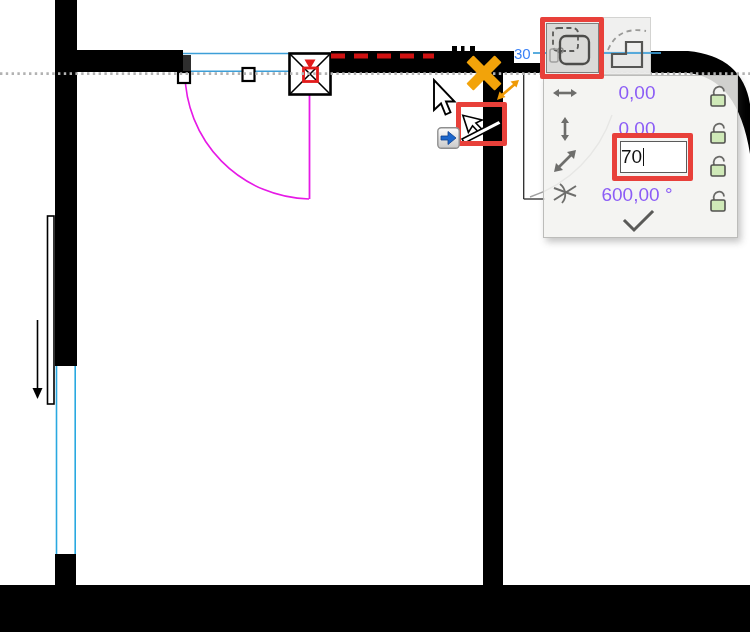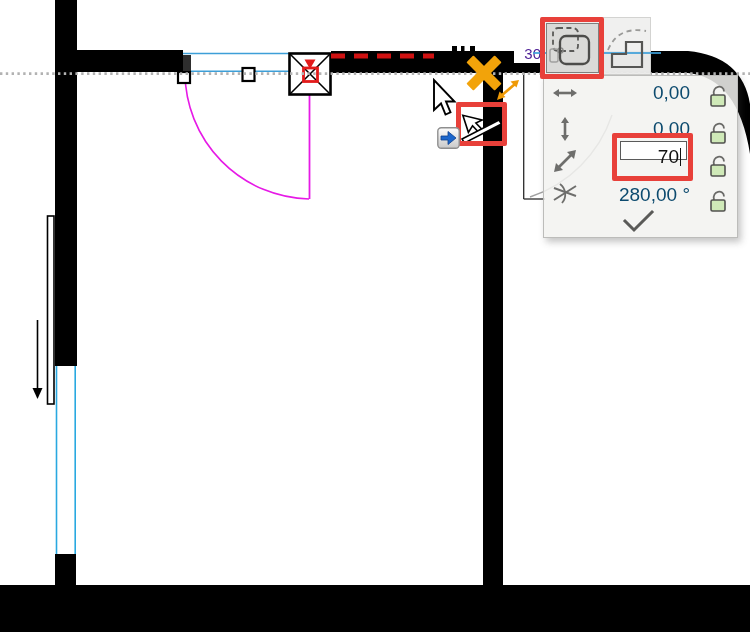--- a/index.html
+++ b/index.html
@@ -6,40 +6,40 @@
   #canvas{position:relative;width:750px;height:635px;background:#ffffff;overflow:hidden;
           font-family:"Liberation Sans",sans-serif;}
   svg{display:block;}
   .abs{position:absolute;}
 
   
   #draw{position:absolute;left:0;top:0;z-index:10;}
 
   
   #dim-label{position:absolute;left:514px;top:44px;width:27px;height:19px;background:#fff;
-             color:#4c1d95;font-size:15px;line-height:19px;text-align:right;z-index:12;}
+             color:#3b82f6;font-size:15px;line-height:19px;text-align:left;z-index:12;}
 
   
   #method-strip{position:absolute;left:541px;top:17px;width:110px;height:58px;
                 background:rgba(240,240,238,0.97);border:1px solid #d3d3d1;box-sizing:border-box;z-index:20;}
   #blue-guide-over{position:absolute;left:533px;top:52px;width:128px;height:2px;background:#3d9fd8;opacity:.85;z-index:21;}
   #method-1{position:absolute;left:546px;top:23px;width:53px;height:50px;background:#dadad8;
             border:1.5px solid #7f7f7d;box-sizing:border-box;z-index:22;}
   #method-2{position:absolute;left:604px;top:23px;width:46px;height:50px;z-index:22;}
 
   
   #tracker{position:absolute;left:543px;top:75px;width:195px;height:163px;
            background:rgba(242,242,240,0.86);border:1px solid #bcbcba;box-sizing:border-box;
            box-shadow:3px 4px 7px rgba(60,60,60,.30);z-index:20;}
   .trk-icon{position:absolute;left:8px;width:26px;height:26px;}
-  .trk-val{position:absolute;left:40px;width:106px;text-align:right;font-size:19px;color:#0c4a6e;}
+  .trk-val{position:absolute;left:40px;width:106px;text-align:center;font-size:19px;color:#8b5cf6;}
   .lock{position:absolute;left:163px;width:21px;height:27px;}
-  #trk-input{position:absolute;left:76px;top:65px;width:67px;height:19px;background:#ffffff;
+  #trk-input{position:absolute;left:76px;top:65px;width:67px;height:32px;background:#ffffff;
              border:1.5px solid #5a5a5a;box-sizing:border-box;font-size:19px;color:#111;
-             text-align:right;padding:4px 5px 0 0;}
+             text-align:left;padding:4px 5px 0 0;}
   #trk-input .caret{display:inline-block;width:1px;height:18px;background:#111;vertical-align:-3px;margin-left:1px;}
   #angle-row{white-space:nowrap;}
 
   
   .redbox{position:absolute;border:5px solid #e8403a;border-radius:2px;box-sizing:border-box;z-index:30;background:transparent;}
   #hl-method{left:540px;top:17px;width:64px;height:62px;}
   #hl-input{left:612px;top:133px;width:81px;height:48px;}
   #hl-cursoricon{left:456px;top:102px;width:51px;height:44px;}
 
   
@@ -176,21 +176,21 @@
       <path d="M7,13 C4.5,3.5 17,2 17,9.5" fill="none" stroke="#6a6a68" stroke-width="1.8"></path>
       <rect x="4" y="13" width="14" height="11" rx="1.5" fill="#cfe9b8" stroke="#51514f" stroke-width="1.6"></rect>
     </svg>
 
     <svg class="trk-icon" style="top:104px" viewBox="0 0 26 26">
       <line x1="2" y1="8" x2="24" y2="16" stroke="#6e6e6c" stroke-width="2"></line>
       <line x1="2" y1="20" x2="24" y2="6" stroke="#6e6e6c" stroke-width="2"></line>
       <path d="M8,4 A13,13 0 0 1 10,23" fill="none" stroke="#6e6e6c" stroke-width="1.8"></path>
     </svg>
     <div class="trk-val" id="angle-row" style="top:108px">
-      <span>280,00</span>
+      <span>600,00</span>
       <span>°</span>
     </div>
     <svg class="lock" style="top:111px" viewBox="0 0 21 27">
       <path d="M7,13 C4.5,3.5 17,2 17,9.5" fill="none" stroke="#6a6a68" stroke-width="1.8"></path>
       <rect x="4" y="13" width="14" height="11" rx="1.5" fill="#cfe9b8" stroke="#51514f" stroke-width="1.6"></rect>
     </svg>
 
     <svg class="abs" style="left:75px;top:133px;" width="36" height="24" viewBox="0 0 36 24">
       <path d="M6,12 L15,21 L33,3" fill="none" stroke="#5a5a58" stroke-width="3" stroke-linecap="square"></path>
     </svg>

